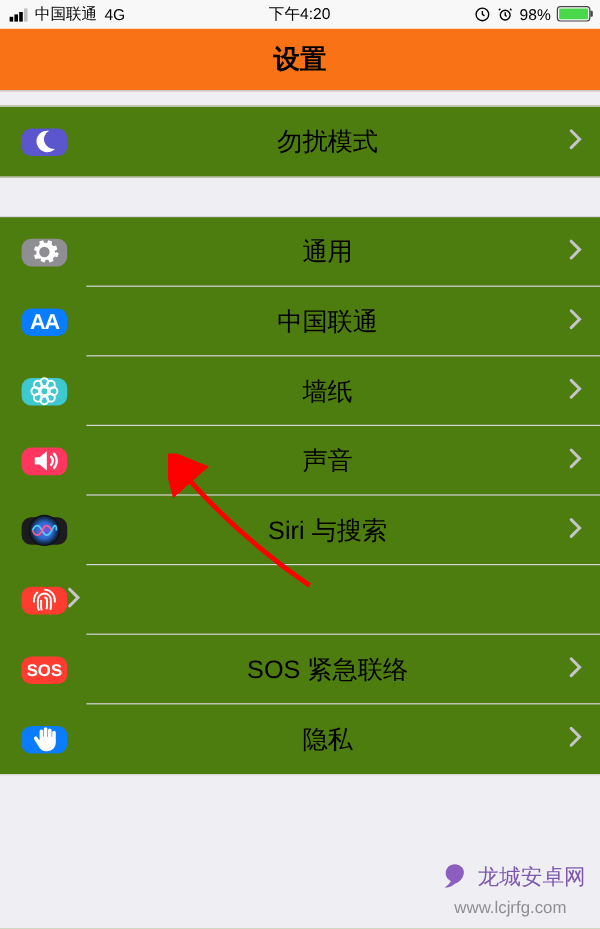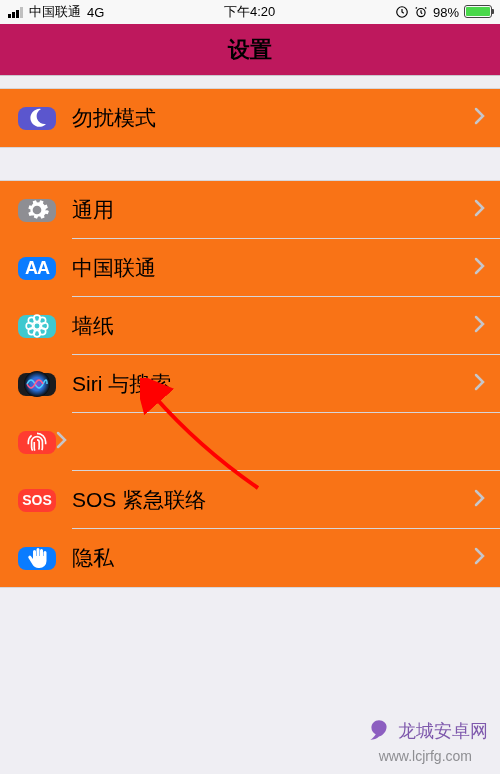--- a/index.html
+++ b/index.html
@@ -34,29 +34,29 @@
       position: relative; padding: 1px;
     }
     .battery::after {
       content: ""; position: absolute; right: -3px; top: 3px; width: 2px; height: 5px;
       background: #444; border-radius: 0 1px 1px 0;
     }
     .battery-fill { height: 100%; background: #49d84a; border-radius: 1px; }
     .alarm-icon, .lock-icon { width: 14px; height: 14px; }
     .nav-bar {
       height: 52px;
-      background: #be185d;
+      background: #f97316;
       border-bottom: 1px solid #c9c7cd;
       display: flex; align-items: center; justify-content: center;
       font-size: 22px; font-weight: 600;
     }
     .content { overflow-y: auto; }
     .gap { height: 32px; }
     .gap-small { height: 12px; }
-    .group { background: #f97316; border-top: 1px solid #d6d5d9; border-bottom: 1px solid #d6d5d9; }
+    .group { background: #4d7c0f; border-top: 1px solid #d6d5d9; border-bottom: 1px solid #d6d5d9; text-align: center; }
     .row {
       display: flex; align-items: center; height: 58px; padding-left: 18px;
       position: relative; cursor: pointer;
     }
     .row:not(:last-child)::after {
       content: ""; position: absolute; left: 72px; right: 0; bottom: 0; height: 1px;
       background: #d6d5d9;
     }
     .row-icon {
       width: 38px; height: 23px; border-radius: 8px; display: flex;
@@ -170,20 +170,32 @@
             <circle cx="7" cy="17" r="3"></circle>
             <circle cx="17" cy="17" r="3"></circle>
           </svg>
         </div>
         <div class="row-label">墙纸</div>
         <div class="chevron"><svg width="12" height="18" viewBox="0 0 12 18">
             <path d="M2 2l7 7-7 7" stroke="#c6c6ca" stroke-width="2.5" fill="none" stroke-linecap="round"></path>
           </svg></div>
       </div>
       <div class="row">
+        <div class="row-icon" style="background: rgb(255, 55, 95);">
+          <svg width="24" height="24" viewBox="0 0 24 24" fill="#ffffff">
+            <path d="M4 9v6h4l6 5V4L8 9H4z"></path>
+            <path d="M17 8a5 5 0 0 1 0 8M19.5 5.5a9 9 0 0 1 0 13" stroke="#ffffff" stroke-width="2" fill="none"></path>
+          </svg>
+        </div>
+        <div class="row-label">声音</div>
+        <div class="chevron"><svg width="12" height="18" viewBox="0 0 12 18">
+            <path d="M2 2l7 7-7 7" stroke="#c6c6ca" stroke-width="2.5" fill="none" stroke-linecap="round"></path>
+          </svg></div>
+      </div>
+      <div class="row">
         <div class="row-icon" style="background: rgb(28, 28, 30);">
           <svg width="32" height="32" viewBox="0 0 32 32">
             <defs>
               <radialGradient id="sg">
                 <stop offset="0" stop-color="#8a4bd6"></stop>
                 <stop offset=".5" stop-color="#2b6fd6"></stop>
                 <stop offset="1" stop-color="#0a0a0a"></stop>
               </radialGradient>
             </defs>
             <circle cx="16" cy="16" r="13" fill="url(#sg)"></circle>

